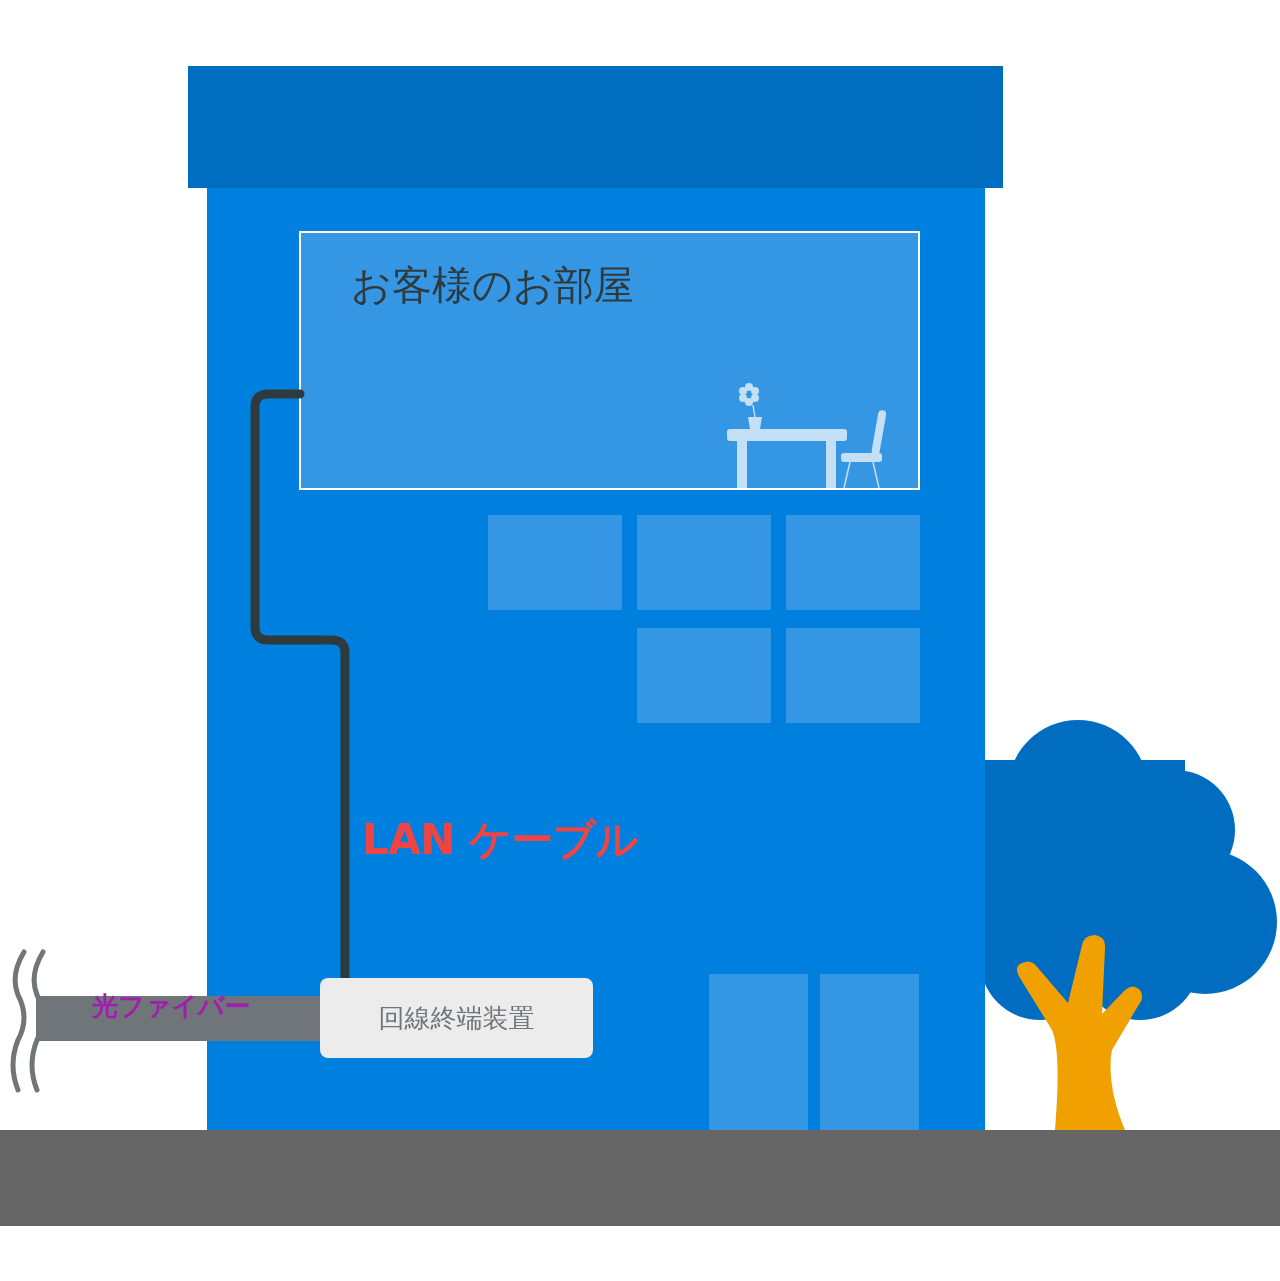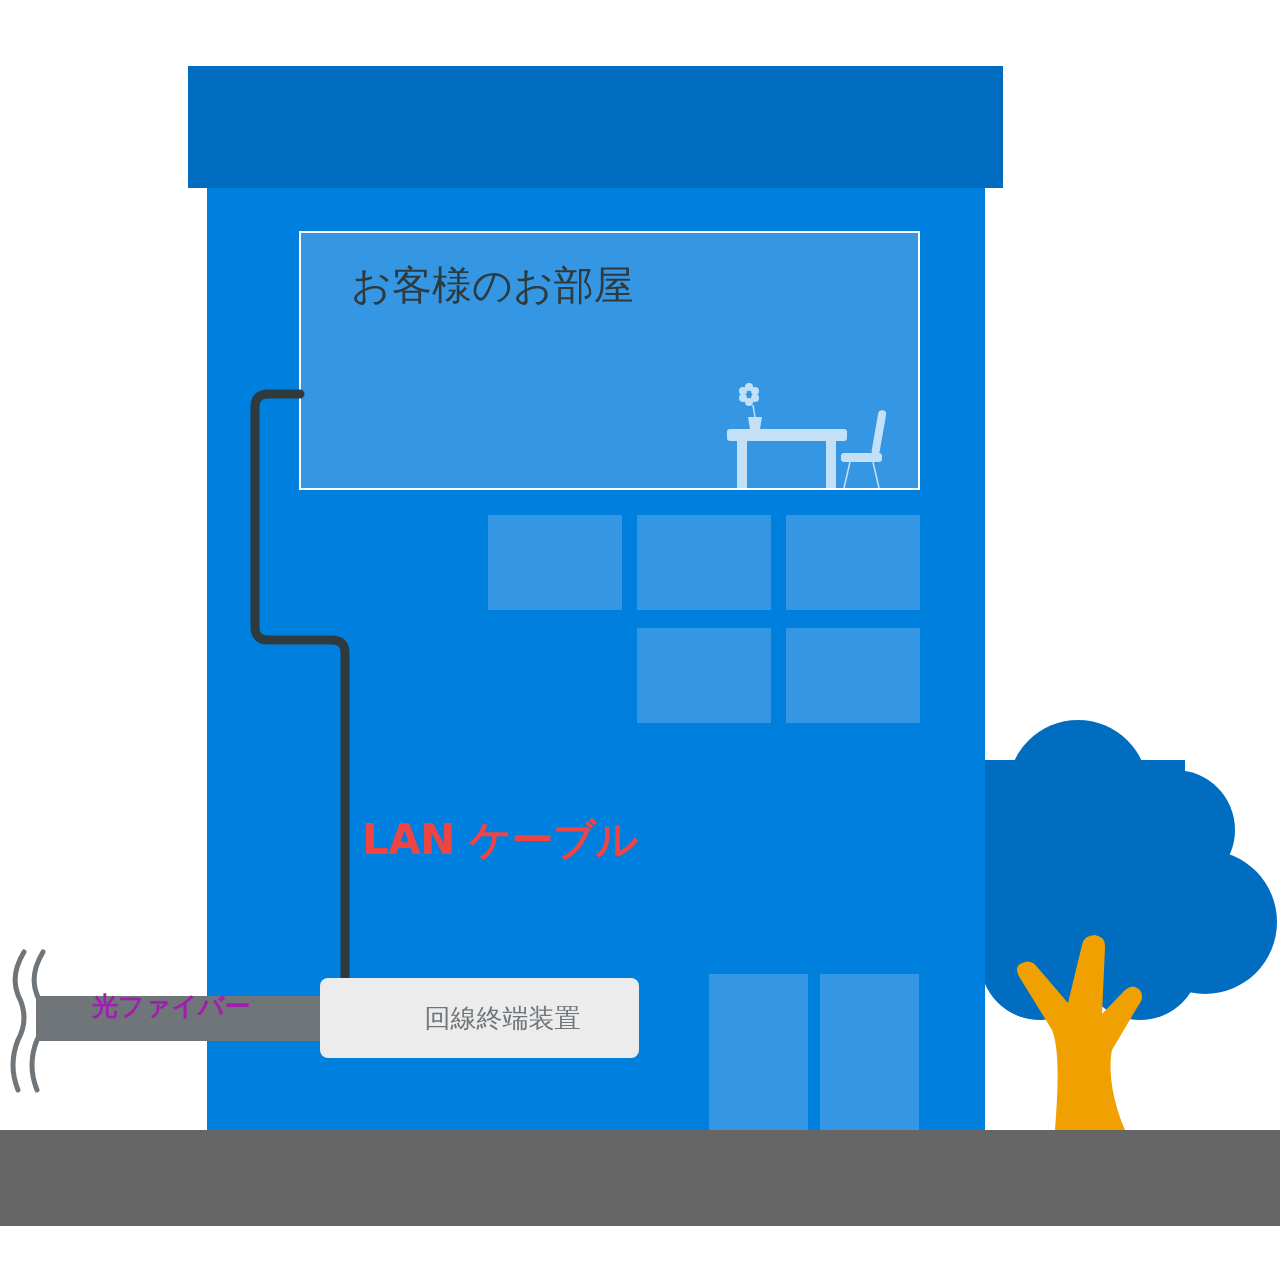--- a/index.html
+++ b/index.html
@@ -10,21 +10,21 @@
     .body { left: 207px; top: 188px; width: 778px; height: 942px; background: #0080de; }
     .room { left: 299px; top: 231px; width: 617px; height: 255px; background: #3597e3;
             border: 2px solid #ffffff; }
     .room-label { left: 327px; top: 258px; font-size: 40px; color: #2f3a3f; white-space: nowrap; margin-left: 24px; }
     .win { background: #3597e3; }
     .ground { left: 0; top: 1130px; width: 1280px; height: 96px; background: #666666; }
     .lan-label { left: 362px; top: 812px; font-size: 42px; font-weight: bold; color: #ef4444; white-space: nowrap; letter-spacing: -0.5px; }
     .fiber { left: 36px; top: 996px; width: 290px; height: 45px; background: #6f7579; }
     .fiber-label { left: 92px; top: 989px; font-size: 26px; color: #a21caf; white-space: nowrap; font-weight: bold; }
     .ont { left: 320px; top: 978px; width: 273px; height: 80px; background: #ececec; border-radius: 8px;
-           display: flex; align-items: center; justify-content: center; padding-left: 46px; }
+           display: flex; align-items: center; justify-content: center; }
     .ont-label { font-size: 26px; color: #6f7579; white-space: nowrap; }
     svg.abs { overflow: visible; }
   </style>
 </head>
 <body>
 
 <svg class="abs" style="left:0;top:0" width="1280" height="1281">
   <g fill="#006dc1">
     <circle cx="1078" cy="790" r="70"></circle>
     <circle cx="1175" cy="830" r="60"></circle>

